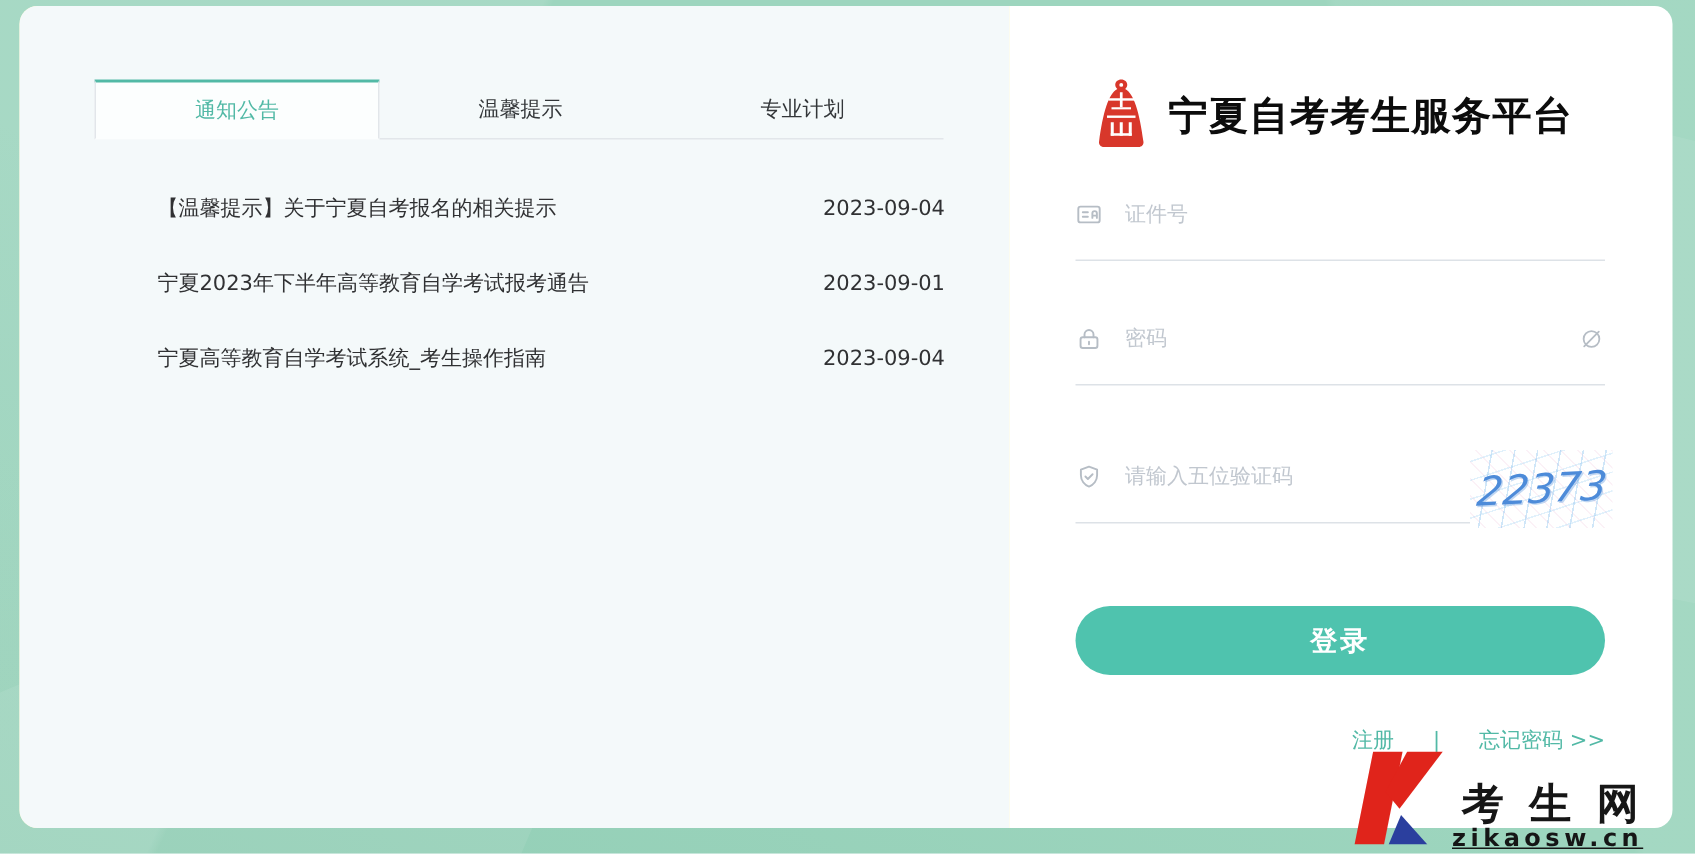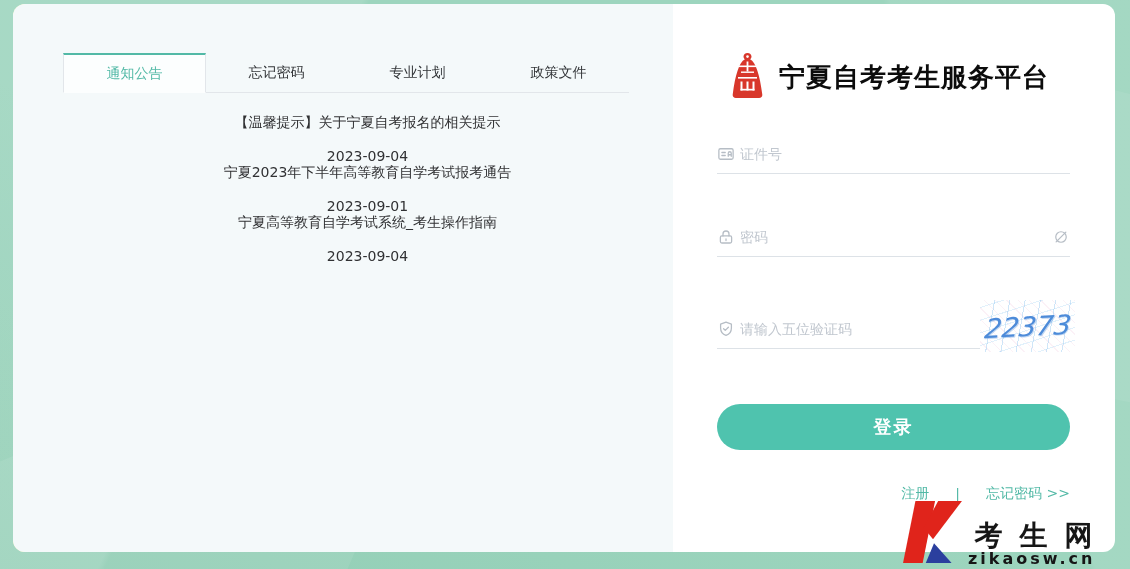--- a/index.html
+++ b/index.html
@@ -21,29 +21,29 @@
     clip-path:polygon(30% 0,100% 20%,100% 90%,10% 70%);}
 
   .card{position:absolute;left:13px;top:4px;width:1062px;height:548px;background:#fef9c3;border-radius:12px;}
   .left-panel{position:absolute;left:0;top:0;width:660px;height:548px;background:#f4f9fa;border-radius:12px 0 0 12px;}
 
   .tabbar{position:absolute;left:50px;top:49px;width:566px;height:40px;display:flex;align-items:stretch;border-bottom:1px solid #e2e6ea;box-sizing:border-box;}
   .tab{flex:1;display:flex;align-items:center;justify-content:center;font-size:14px;color:#333639;cursor:pointer;box-sizing:border-box;}
   .tab.active{background:#fcfefe;border:1px solid #e2e6ea;border-top:2px solid #52b9a6;border-bottom:1px solid #fcfefe;margin-bottom:-1px;color:#52b9a6;}
 
   .notices{position:absolute;left:92px;top:110px;width:525px;}
-  .notice-row{height:50px;display:flex;align-items:center;justify-content:space-between;cursor:pointer;flex-direction:column;}
+  .notice-row{height:50px;display:flex;align-items:center;justify-content:space-between;cursor:pointer;}
   .notice-title{font-size:14px;color:#303133;}
   .notice-date{font-size:14px;color:#303133;}
 
   .right-panel{position:absolute;left:660px;top:0;width:442px;height:548px;background:#ffffff;border-radius:0 12px 12px 0;}
   .rp-header{position:absolute;left:58px;top:48px;display:flex;align-items:center;gap:15px;}
   .page-title{font-size:26px;font-weight:bold;color:#0c0c0c;letter-spacing:1px;white-space:nowrap;}
 
-  .field{position:absolute;left:44px;width:353px;height:40px;display:flex;align-items:center;gap:3px;border-bottom:1px solid #dde2e7;box-sizing:border-box;}
+  .field{position:absolute;left:44px;width:353px;height:40px;display:flex;align-items:flex-start;gap:13px;border-bottom:1px solid #dde2e7;box-sizing:border-box;}
   .field svg{flex:0 0 auto;}
   .field input{flex:1;min-width:0;border:none;outline:none;background:transparent;font-size:14px;color:#333;font-family:inherit;}
   .field input::placeholder{color:#c1c7cf;}
   #field-id{top:130px;}
   #field-pwd{top:213px;}
   #field-captcha{top:305px;width:263px;}
 
   .captcha-box{position:absolute;left:307px;top:296px;width:95px;height:52px;background:#ffffff;overflow:hidden;cursor:pointer;
     background-image:
       repeating-linear-gradient(100deg, transparent 0 14px, rgba(150,200,240,0.45) 14px 15px),
@@ -53,37 +53,36 @@
   .captcha-text{font-size:27px;font-style:italic;color:#4d8bd9;transform:skewX(-9deg) rotate(-3deg);letter-spacing:0px;text-shadow:1px 1px 0 rgba(77,139,217,0.35);}
 
   .login-btn{position:absolute;left:44px;top:400px;width:353px;height:46px;border:none;border-radius:23px;background:#4fc3ae;color:#ffffff;font-size:18px;letter-spacing:2px;display:flex;align-items:center;justify-content:center;cursor:pointer;font-family:inherit;font-weight:bold;}
 
   .links-row{position:absolute;left:44px;top:481px;width:353px;display:flex;justify-content:flex-end;align-items:center;gap:26px;font-size:14px;color:#52b9a6;}
   .links-row a{color:#52b9a6;text-decoration:none;cursor:pointer;}
 
   .watermark{position:absolute;left:901px;top:501px;display:flex;align-items:flex-end;gap:3px;z-index:6;}
   .wm-text{display:flex;flex-direction:column;align-items:flex-end;}
   .wm-name{font-size:28px;font-weight:900;color:#161616;letter-spacing:17px;margin-right:-17px;line-height:1.05;white-space:nowrap;}
-  .wm-domain{font-size:16px;font-weight:800;color:#161616;letter-spacing:3px;margin-right:-3px;line-height:1;margin-top:1px;white-space:nowrap;}
+  .wm-domain{font-size:16px;font-weight:800;color:#161616;letter-spacing:3px;margin-right:-3px;line-height:1;margin-top:1px;white-space:nowrap;text-decoration:underline;}
 </style>
 </head>
 <body>
 
 <div class="bg-shape bg-a"></div>
 <div class="bg-shape bg-b"></div>
 <div class="bg-shape bg-c"></div>
 
 <div class="card">
 
   <div class="left-panel">
     <div class="tabbar">
       <div class="tab active">通知公告</div>
-      <div class="tab">忘记密码</div>
+      <div class="tab">温馨提示</div>
       <div class="tab">专业计划</div>
-      <div class="tab">政策文件</div>
     </div>
 
     <div class="notices">
       <div class="notice-row">
         <span class="notice-title">【温馨提示】关于宁夏自考报名的相关提示</span>
         <span class="notice-date">2023-09-04</span>
       </div>
       <div class="notice-row">
         <span class="notice-title">宁夏2023年下半年高等教育自学考试报考通告</span>
         <span class="notice-date">2023-09-01</span>

